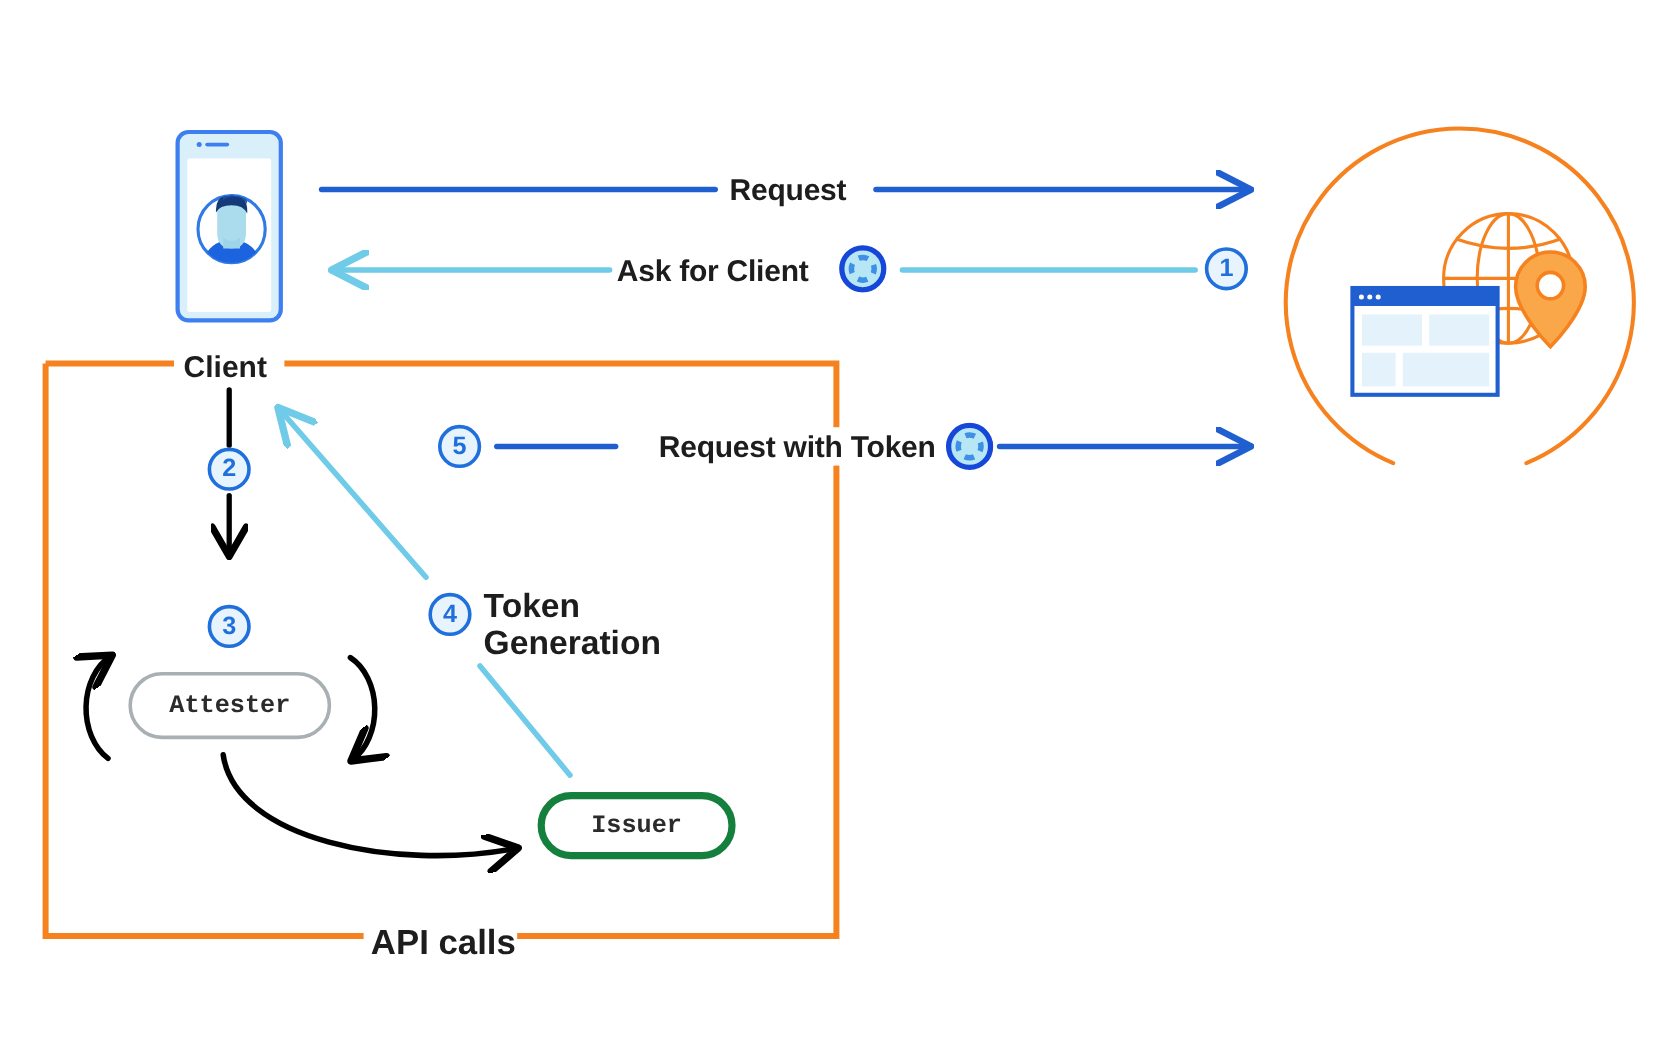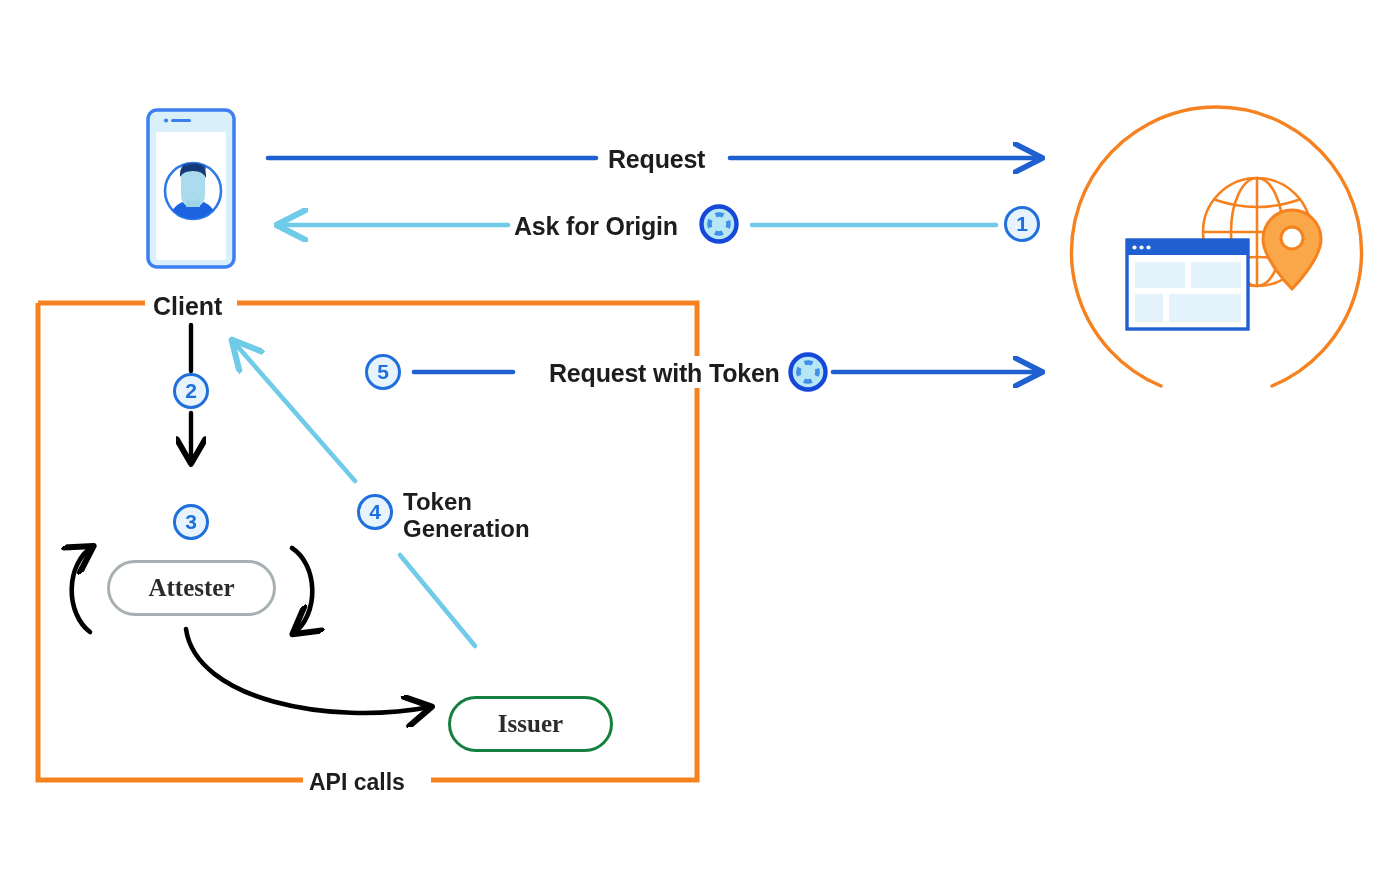--- a/index.html
+++ b/index.html
@@ -33,22 +33,22 @@
     line-height: 1.18;
   }
   .lbl-flow { font-size: 25px; letter-spacing: -0.2px; }
   .lbl-node { font-size: 25px; }
   .lbl-origin {
     font-size: 25px;
     text-align: center;
     color: #3a3a3a;
     line-height: 1.22;
   }
-  .lbl-boundary { font-size: 23px; }
-  .lbl-tokengen { font-size: 24px; line-height: 1.12; }
+  .lbl-boundary { font-size: 29px; }
+  .lbl-tokengen { font-size: 28px; line-height: 1.12; }
   .num {
     position: absolute;
     width: 36px;
     height: 36px;
     border-radius: 50%;
     border: 3px solid #1f6fdc;
     background: #e8f4fd;
     color: #1f6fdc;
     font-family: "Liberation Sans", sans-serif;
     font-weight: bold;
@@ -59,27 +59,27 @@
     box-sizing: border-box;
   }
   .pill {
     position: absolute;
     box-sizing: border-box;
     border-radius: 40px;
     background: #ffffff;
     display: flex;
     align-items: center;
     justify-content: center;
-    font-family: Liberation Serif, serif;
+    font-family: Liberation Mono, monospace;
     font-weight: bold;
-    font-size: 25px;
+    font-size: 21px;
     color: #2b2b2b;
   }
   .pill-attester { border: 3px solid #a8b0b4; }
-  .pill-issuer { border: 3px solid #15803d; margin-top: 36px; }
+  .pill-issuer { border: 6px solid #15803d; }
   .token-ico { position: absolute; width: 40px; height: 40px; }
   .white-mask {
     position: absolute;
     background: #ffffff;
   }
 </style>
 </head>
 <body>
 
 <div id="stage">
@@ -183,21 +183,21 @@
       <line x1="475" y1="646" x2="400" y2="555" stroke="#6fcbe8" stroke-width="4.6" stroke-linecap="round"></line>
     </g>
   </svg>
 
   <div class="white-mask" style="left:145px; top:292px; width:92px; height:24px;"></div>
   <div class="white-mask" style="left:303px; top:769px; width:128px; height:24px;"></div>
   <div class="white-mask" style="left:690px; top:356px; width:14px; height:32px;"></div>
 
   <div class="lbl lbl-flow" style="left:608px; top:145px;">Request</div>
 
-  <div class="lbl lbl-flow" style="left:514px; top:212px;">Ask for Origin</div>
+  <div class="lbl lbl-flow" style="left:514px; top:212px;">Ask for Client</div>
 
   <div class="lbl lbl-flow" style="left:549px; top:359px;">Request with Token</div>
 
   <div class="lbl lbl-tokengen" style="left:403px; top:489px;">
     <div>Token</div>
     <div>Generation</div>
   </div>
 
   <div class="lbl lbl-node" style="left:153px; top:292px;text-align:center;">Client</div>
 

